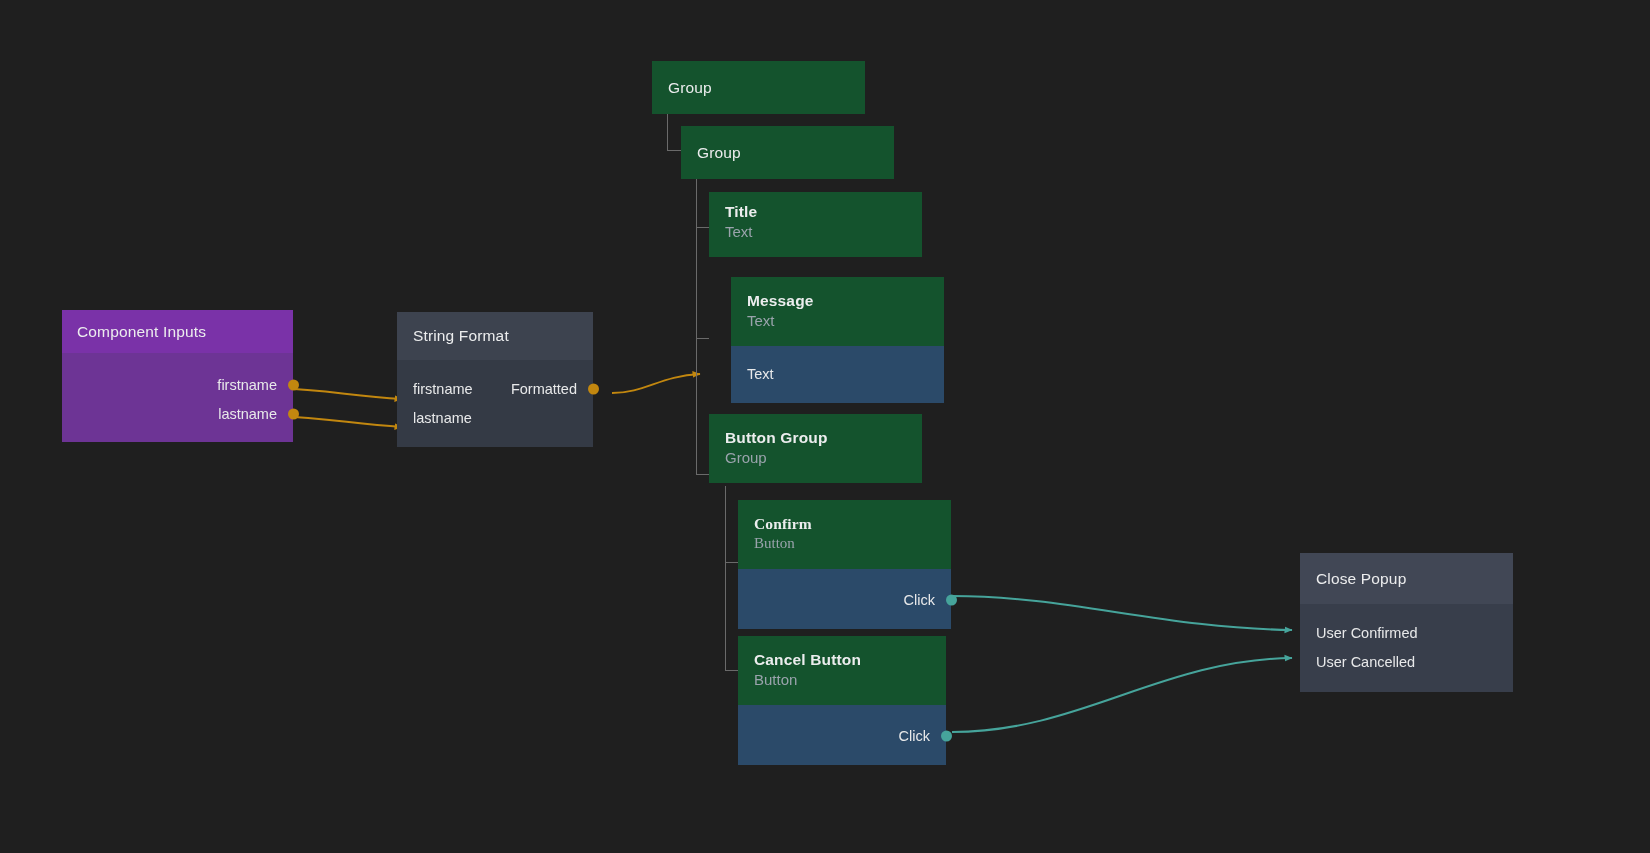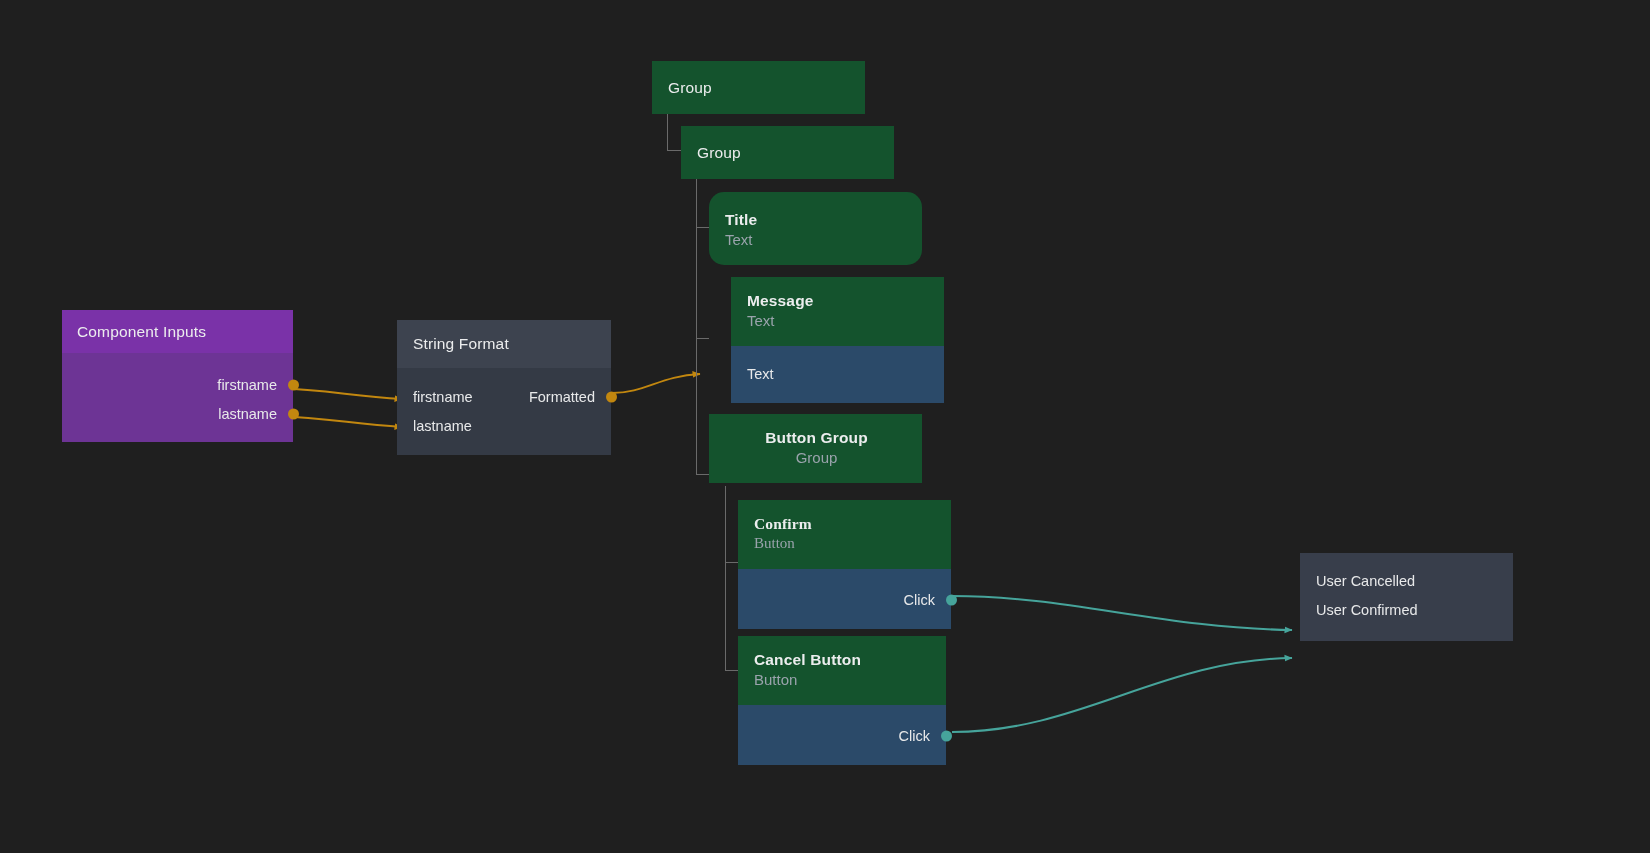--- a/index.html
+++ b/index.html
@@ -149,21 +149,21 @@
         <span class="lbl">firstname</span>
         <span class="dot right orange"></span>
       </div>
       <div class="port-row out">
         <span class="lbl">lastname</span>
         <span class="dot right orange"></span>
       </div>
     </div>
   </div>
 
-  <div class="node n-gray" style="left:397px; top:320px; width:214px;">
+  <div class="node n-gray" style="left:397px; top:312px; width:196px;">
     <div class="node-header" style="padding:14px 14px 15px 16px;">
       <div class="node-title">String Format</div>
     </div>
     <div class="node-body" style="padding:14px 0 15px 0;">
       <div class="port-row in" style="justify-content:space-between;">
         <span class="lbl">firstname</span>
         <span class="lbl" style="padding-right:16px;">Formatted</span>
         <span class="dot right orange"></span>
       </div>
       <div class="port-row in">
@@ -178,39 +178,39 @@
     </div>
   </div>
 
   <div class="node n-blue" style="left:681px; top:126px; width:213px;">
     <div class="node-header" style="padding:17px 14px 17px 16px;">
       <div class="node-title">Group</div>
     </div>
   </div>
 
   <div class="node n-blue" style="left:709px; top:192px; width:213px;">
-    <div class="node-header" style="padding:18px 14px 15px 16px;border-radius:15px;">
+    <div class="node-header" style="padding:10px 14px 15px 16px;">
       <div class="node-title bold">Title</div>
       <div class="node-subtitle">Text</div>
     </div>
   </div>
 
   <div class="node n-blue" style="left:709px; top:277px; width:213px;margin-left:22px;">
     <div class="node-header" style="padding:14px 14px 15px 16px;">
       <div class="node-title bold">Message</div>
       <div class="node-subtitle">Text</div>
     </div>
     <div class="node-body" style="padding:14px 0 14px 0;">
       <div class="port-row in">
         <span class="lbl">Text</span>
       </div>
     </div>
   </div>
 
-  <div class="node n-blue" style="left:709px; top:414px; width:213px;text-align:center;">
+  <div class="node n-blue" style="left:709px; top:414px; width:213px;">
     <div class="node-header" style="padding:14px 14px 15px 16px;">
       <div class="node-title bold">Button Group</div>
       <div class="node-subtitle">Group</div>
     </div>
   </div>
 
   <div class="node n-blue" style="left:738px; top:500px; width:213px;">
     <div class="node-header" style="padding:14px 14px 15px 16px;font-family:Liberation Serif, serif;">
       <div class="node-title bold">Confirm</div>
       <div class="node-subtitle">Button</div>
@@ -230,23 +230,26 @@
     </div>
     <div class="node-body" style="padding:17px 0 14px 0;">
       <div class="port-row out">
         <span class="lbl">Click</span>
         <span class="dot right teal"></span>
       </div>
     </div>
   </div>
 
   <div class="node n-slate" style="left:1300px; top:553px; width:213px;">
+    <div class="node-header" style="padding:16px 14px 16px 16px;">
+      <div class="node-title">Close Popup</div>
+    </div>
     <div class="node-body" style="padding:14px 0 16px 0;">
       <div class="port-row in">
+        <span class="lbl">User Confirmed</span>
+      </div>
+      <div class="port-row in">
         <span class="lbl">User Cancelled</span>
       </div>
-      <div class="port-row in">
-        <span class="lbl">User Confirmed</span>
-      </div>
     </div>
   </div>
 
 </div>
 
 </body></html>

